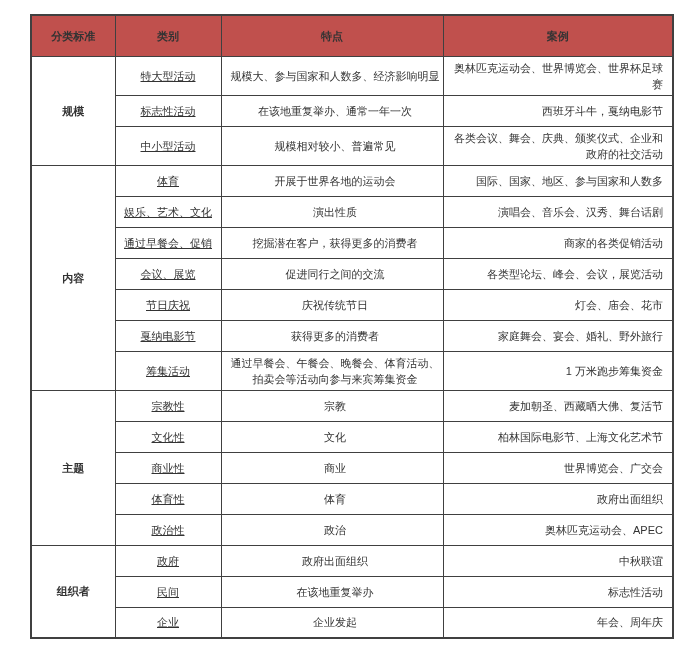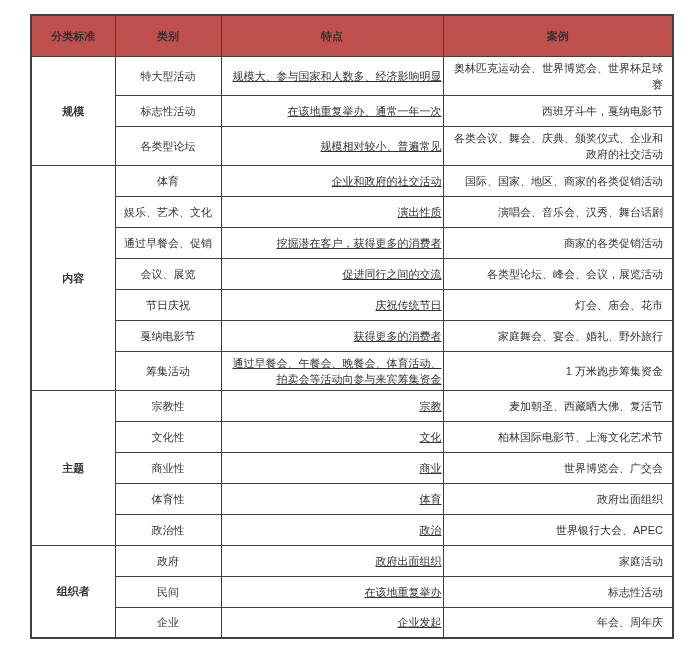--- a/index.html
+++ b/index.html
@@ -49,25 +49,25 @@
   tbody td { height: 31px; }
   td.group-cell {
     text-align: center;
     font-weight: bold;
     font-size: 12px;
     padding: 19px;
   }
   td.category-cell {
     text-align: center;
     padding: 3px 4px;
+    text-decoration: underline;
   }
   td.features-cell {
-    text-align: right;
+    text-align: center;
     padding: 3px 1px 3px 7px;
-    text-decoration: underline;
   }
   td.examples-cell {
     text-align: right;
     padding: 3px 9px 3px 7px;
   }
 </style>
 </head>
 <body>
 
 <div class="page">
@@ -92,29 +92,29 @@
           <td class="category-cell">特大型活动</td>
           <td class="features-cell">规模大、参与国家和人数多、经济影响明显</td>
           <td class="examples-cell">奥林匹克运动会、世界博览会、世界杯足球赛</td>
         </tr>
         <tr>
           <td class="category-cell">标志性活动</td>
           <td class="features-cell">在该地重复举办、通常一年一次</td>
           <td class="examples-cell">西班牙斗牛，戛纳电影节</td>
         </tr>
         <tr>
-          <td class="category-cell">各类型论坛</td>
+          <td class="category-cell">中小型活动</td>
           <td class="features-cell">规模相对较小、普遍常见</td>
           <td class="examples-cell">各类会议、舞会、庆典、颁奖仪式、企业和政府的社交活动</td>
         </tr>
         <tr>
           <td class="group-cell" rowspan="7">内容</td>
           <td class="category-cell">体育</td>
-          <td class="features-cell">企业和政府的社交活动</td>
-          <td class="examples-cell">国际、国家、地区、商家的各类促销活动</td>
+          <td class="features-cell">开展于世界各地的运动会</td>
+          <td class="examples-cell">国际、国家、地区、参与国家和人数多</td>
         </tr>
         <tr>
           <td class="category-cell">娱乐、艺术、文化</td>
           <td class="features-cell">演出性质</td>
           <td class="examples-cell">演唱会、音乐会、汉秀、舞台话剧</td>
         </tr>
         <tr>
           <td class="category-cell">通过早餐会、促销</td>
           <td class="features-cell">挖掘潜在客户，获得更多的消费者</td>
           <td class="examples-cell">商家的各类促销活动</td>
@@ -156,27 +156,27 @@
           <td class="examples-cell">世界博览会、广交会</td>
         </tr>
         <tr>
           <td class="category-cell">体育性</td>
           <td class="features-cell">体育</td>
           <td class="examples-cell">政府出面组织</td>
         </tr>
         <tr>
           <td class="category-cell">政治性</td>
           <td class="features-cell">政治</td>
-          <td class="examples-cell">世界银行大会、APEC</td>
+          <td class="examples-cell">奥林匹克运动会、APEC</td>
         </tr>
         <tr>
           <td class="group-cell" rowspan="3">组织者</td>
           <td class="category-cell">政府</td>
           <td class="features-cell">政府出面组织</td>
-          <td class="examples-cell">家庭活动</td>
+          <td class="examples-cell">中秋联谊</td>
         </tr>
         <tr>
           <td class="category-cell">民间</td>
           <td class="features-cell">在该地重复举办</td>
           <td class="examples-cell">标志性活动</td>
         </tr>
         <tr>
           <td class="category-cell">企业</td>
           <td class="features-cell">企业发起</td>
           <td class="examples-cell">年会、周年庆</td>

